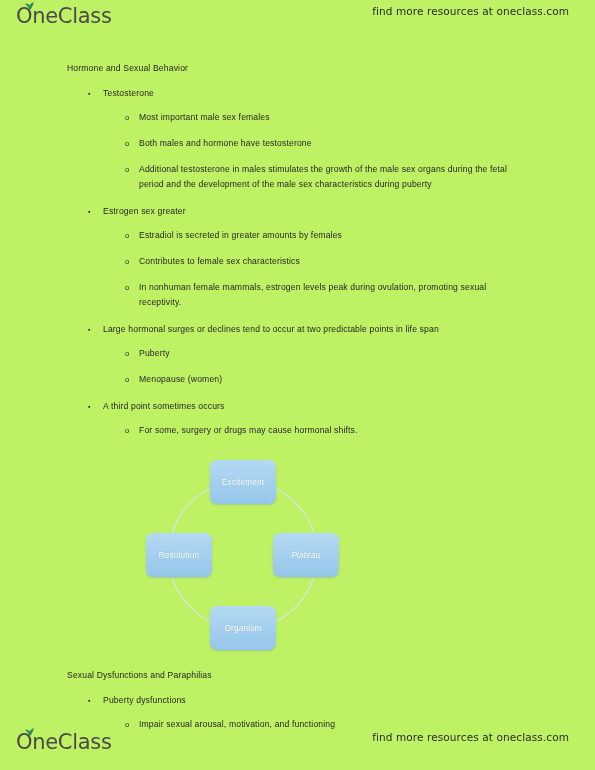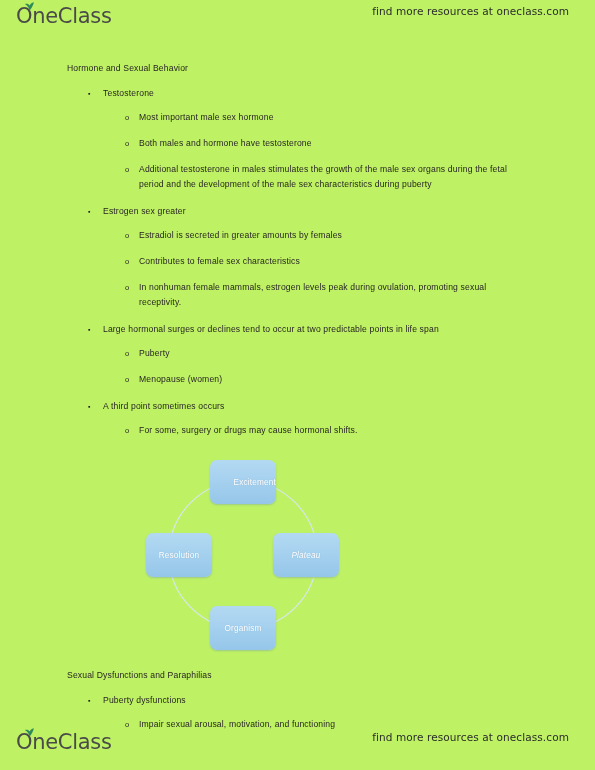--- a/index.html
+++ b/index.html
@@ -155,21 +155,21 @@
     justify-content: center;
     box-sizing: border-box;
   }
   .node span {
     font-size: 8.2px;
     color: #ffffff;
     letter-spacing: 0.2px;
     text-shadow: 0 0 1px rgba(120,160,190,0.6);
     white-space: nowrap;
   }
-  .node.top    { left: 82px;  top: 2px; justify-content: flex-end; }
+  .node.top    { left: 82px;  top: 2px; }
   .node.right  { left: 145px; top: 75px; font-style: italic; }
   .node.bottom { left: 82px;  top: 148px; align-items: center; }
   .node.left   { left: 18px;  top: 75px; text-align: center; }
 </style>
 </head>
 <body>
 
 <div class="page">
 
   <div class="brand-bar top">
@@ -191,21 +191,21 @@
 
     <ul class="lvl">
 
       <li class="l1">
         <span class="marker">▪</span>
         <span>Testosterone</span>
         <div class="spacer-sm"></div>
         <ul class="lvl2">
           <li class="l2">
             <span class="marker">o</span>
-            <span>Most important male sex hormone</span>
+            <span>Most important male sex females</span>
           </li>
           <div class="spacer-md"></div>
           <li class="l2">
             <span class="marker">o</span>
             <span>Both males and hormone have testosterone</span>
           </li>
           <div class="spacer-md"></div>
           <li class="l2">
             <span class="marker">o</span>
             <span>Additional testosterone in males stimulates the growth of the male sex organs during the fetal period and the development of the male sex characteristics during puberty</span>

